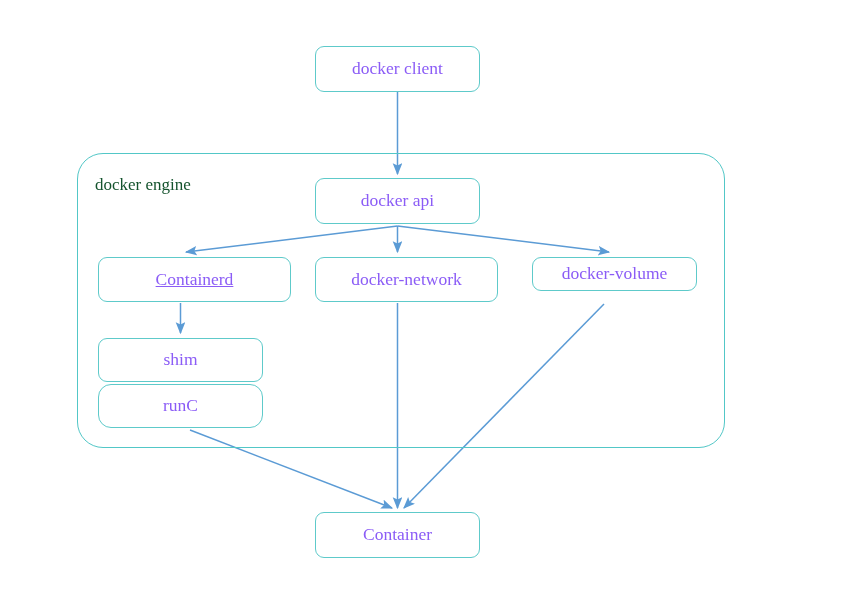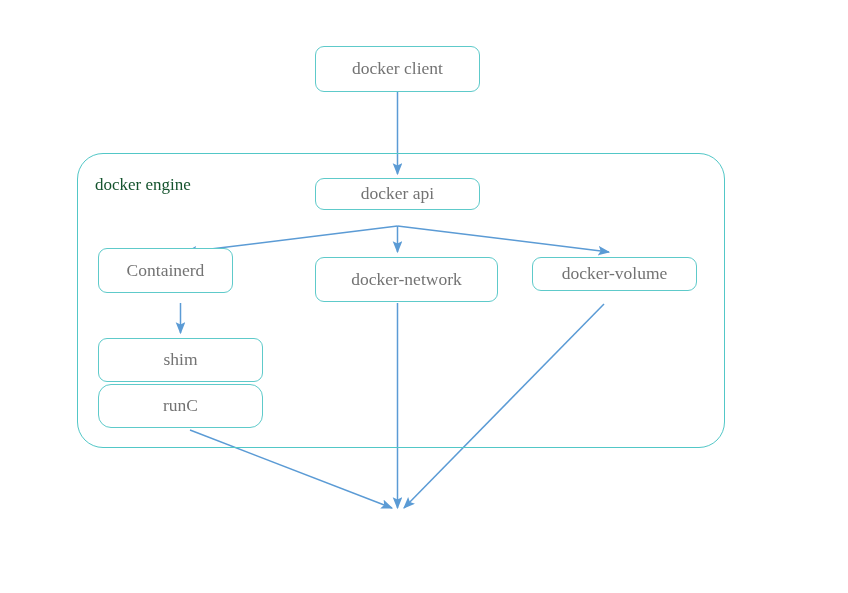--- a/index.html
+++ b/index.html
@@ -38,21 +38,21 @@
   }
   .node {
     position: absolute;
     box-sizing: border-box;
     border: 1.6px solid #5ecaca;
     border-radius: 9px;
     background: #ffffff;
     display: flex;
     align-items: center;
     justify-content: center;
-    color: #737373;
+    color: #8b5cf6;
     font-size: 17.5px;
     line-height: 1;
     white-space: nowrap;
   }
 </style>
 </head>
 <body>
 
 <div id="canvas">
 
@@ -75,38 +75,41 @@
     </g>
   </svg>
 
   <div class="group-box" style="left:77px; top:153px; width:648px; height:295px;"></div>
   <div class="group-label" style="left:95px; top:176px;">docker engine</div>
 
   <div class="node" style="left:315px; top:46px; width:165px; height:46px;">
     <span>docker client</span>
   </div>
 
-  <div class="node" style="left:315px; top:178px; width:165px; height:32px;">
+  <div class="node" style="left:315px; top:178px; width:165px; height:46px;">
     <span>docker api</span>
   </div>
 
-  <div class="node" style="left:98px; top:248px; width:135px; height:45px;">
+  <div class="node" style="left:98px; top:257px; width:193px; height:45px;text-decoration:underline;">
     <span>Containerd</span>
   </div>
 
   <div class="node" style="left:315px; top:257px; width:183px; height:45px;">
     <span>docker-network</span>
   </div>
 
   <div class="node" style="left:532px; top:257px; width:165px; height:34px;">
     <span>docker-volume</span>
   </div>
 
   <div class="node" style="left:98px; top:338px; width:165px; height:44px;">
     <span>shim</span>
   </div>
 
   <div class="node" style="left:98px; top:384px; width:165px; height:44px;border-radius:13px;">
     <span>runC</span>
   </div>
 
+  <div class="node" style="left:315px; top:512px; width:165px; height:46px;">
+    <span>Container</span>
+  </div>
 
 </div>
 
 </body></html>

